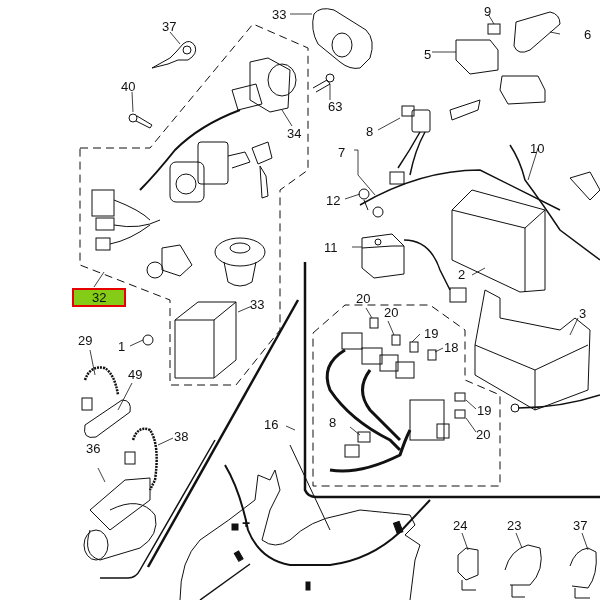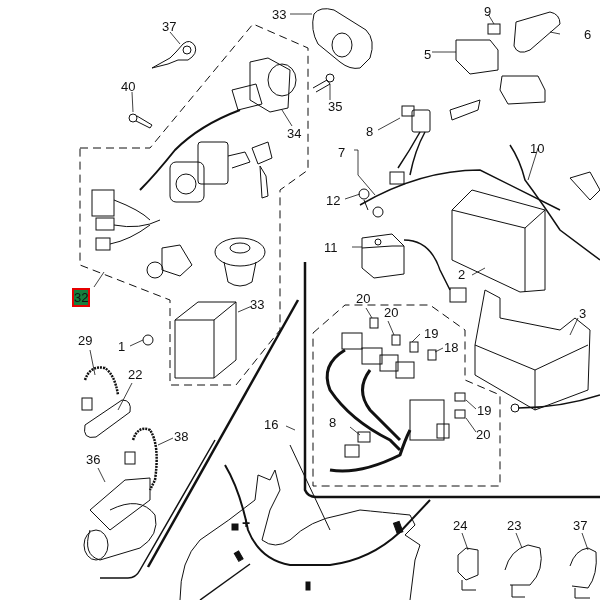--- a/index.html
+++ b/index.html
@@ -1,19 +1,19 @@
 <!DOCTYPE html>
 <html><head>
 <meta charset="utf-8">
 <style>
   html, body { margin:0; padding:0; background:#ffffff; }
   body { width:600px; height:600px; overflow:hidden; position:relative; font-family:"Liberation Sans", sans-serif; }
   #diagram { position:absolute; left:0; top:0; width:600px; height:600px; }
   .callout { position:absolute; font-size:13px; color:#111; line-height:1; font-family:"Liberation Sans", sans-serif; }
-  .callout.hl { border:2px solid #e60000; padding:1px 0; background:#15803d; }
+  .callout.hl { border:2px solid #e60000; padding:1px 18px; background:#84cc16; }
   svg text { font-family:"Liberation Sans", sans-serif; }
 </style>
 </head>
 <body>
 
 <svg id="diagram" viewBox="0 0 600 600" xmlns="http://www.w3.org/2000/svg" fill="none" stroke="#111" stroke-width="1">
 
   <path d="M80 148 L150 148 L253 24 L308 48 L308 170 L280 190 L280 330 L236 385 L170 385 L170 300 L80 265 Z" stroke-dasharray="8,5"></path>
 
   <path d="M313 333 L345 305 L430 305 L465 330 L465 380 L500 395 L500 486 L313 486 Z" stroke-dasharray="8,5"></path>
@@ -231,38 +231,38 @@
     <line x1="516" y1="533" x2="522" y2="548"></line>
     <line x1="582" y1="533" x2="588" y2="550"></line>
     <line x1="104" y1="272" x2="94" y2="287"></line>
   </g>
 </svg>
 
 <span class="callout" style="left:162px;top:20px">37</span>
 <span class="callout" style="left:121px;top:80px">40</span>
 <span class="callout" style="left:272px;top:8px">33</span>
 <span class="callout" style="left:287px;top:127px">34</span>
-<span class="callout" style="left:328px;top:100px">35</span>
+<span class="callout" style="left:328px;top:100px">63</span>
 <span class="callout" style="left:424px;top:48px">5</span>
 <span class="callout" style="left:484px;top:5px">9</span>
 <span class="callout" style="left:584px;top:28px">6</span>
 <span class="callout" style="left:366px;top:125px">8</span>
 <span class="callout" style="left:338px;top:146px">7</span>
 <span class="callout" style="left:326px;top:194px">12</span>
 <span class="callout" style="left:530px;top:142px">10</span>
 <span class="callout" style="left:324px;top:241px">11</span>
 <span class="callout" style="left:458px;top:268px">2</span>
 <span class="callout" style="left:579px;top:307px">3</span>
 <span class="callout hl" style="left: 72px; top: 288px; border-color: rgb(230, 0, 0);">32</span>
 <span class="callout" style="left:250px;top:298px">33</span>
 <span class="callout" style="left:118px;top:340px">1</span>
 <span class="callout" style="left:78px;top:334px">29</span>
-<span class="callout" style="left:128px;top:368px">22</span>
+<span class="callout" style="left:128px;top:368px">49</span>
 <span class="callout" style="left:174px;top:430px">38</span>
-<span class="callout" style="left:86px;top:453px">36</span>
+<span class="callout" style="left:86px;top:442px">36</span>
 <span class="callout" style="left:264px;top:418px">16</span>
 <span class="callout" style="left:356px;top:292px">20</span>
 <span class="callout" style="left:384px;top:306px">20</span>
 <span class="callout" style="left:424px;top:327px">19</span>
 <span class="callout" style="left:444px;top:341px">18</span>
 <span class="callout" style="left:477px;top:404px">19</span>
 <span class="callout" style="left:476px;top:428px">20</span>
 <span class="callout" style="left:329px;top:416px">8</span>
 <span class="callout" style="left:453px;top:519px">24</span>
 <span class="callout" style="left:507px;top:519px">23</span>

